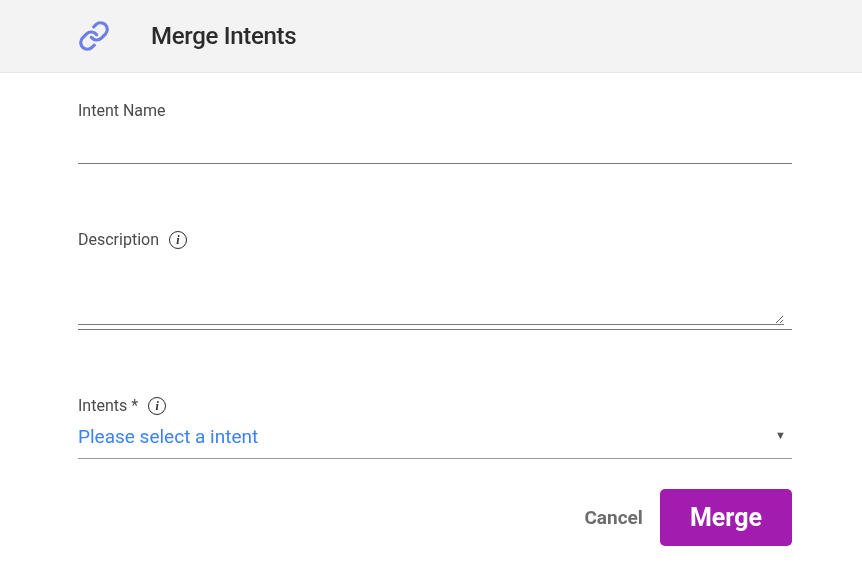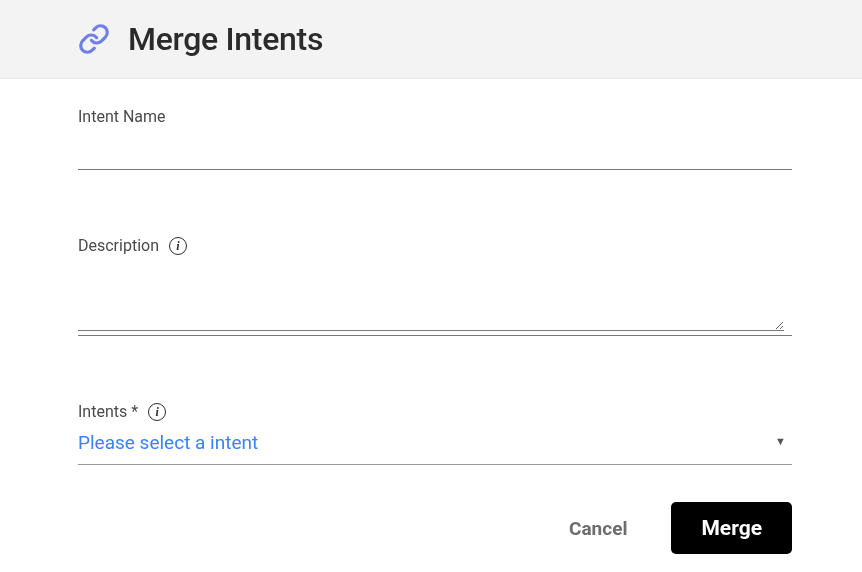--- a/index.html
+++ b/index.html
@@ -21,24 +21,25 @@
       align-items: center;
       gap: 18px;
       border-bottom: 1px solid #e8e8e8;
     }
     .link-icon {
       color: #6e7fe5;
       display: flex;
       align-items: center;
     }
     .header-title {
-      font-size: 32px;
+      font-size: 24px;
       font-weight: 500;
       color: #2b2b2b;
       letter-spacing: -0.3px;
+      margin-left: 23px;
     }
     .form-area {
       padding: 28px 78px 0 78px;
     }
     .field {
       margin-bottom: 66px;
     }
     .field-label {
       font-size: 16px;
       color: #4b4b4b;
@@ -111,37 +112,37 @@
       top: 6px;
       color: #555;
       font-size: 11px;
     }
     .field-intents .field-label {
       margin-bottom: 8px;
     }
     .actions {
       position: absolute;
       right: 70px;
-      bottom: 18px;
+      bottom: 26px;
       display: flex;
-      gap: 44px;
+      gap: 17px;
     }
     .btn-cancel {
       background: none;
       border: none;
       font-size: 19px;
       font-weight: 700;
       color: #6d6d6d;
       cursor: pointer;
       font-family: inherit;
     }
     .btn-merge {
-      background: #000000;
+      background: #a21caf;
       border: none;
-      font-size: 21px;
+      font-size: 25px;
       font-weight: 700;
       color: #ffffff;
       padding: 14px 30px;
       border-radius: 5px;
       cursor: pointer;
       font-family: inherit;
     }
   </style>
 </head>
 <body>

